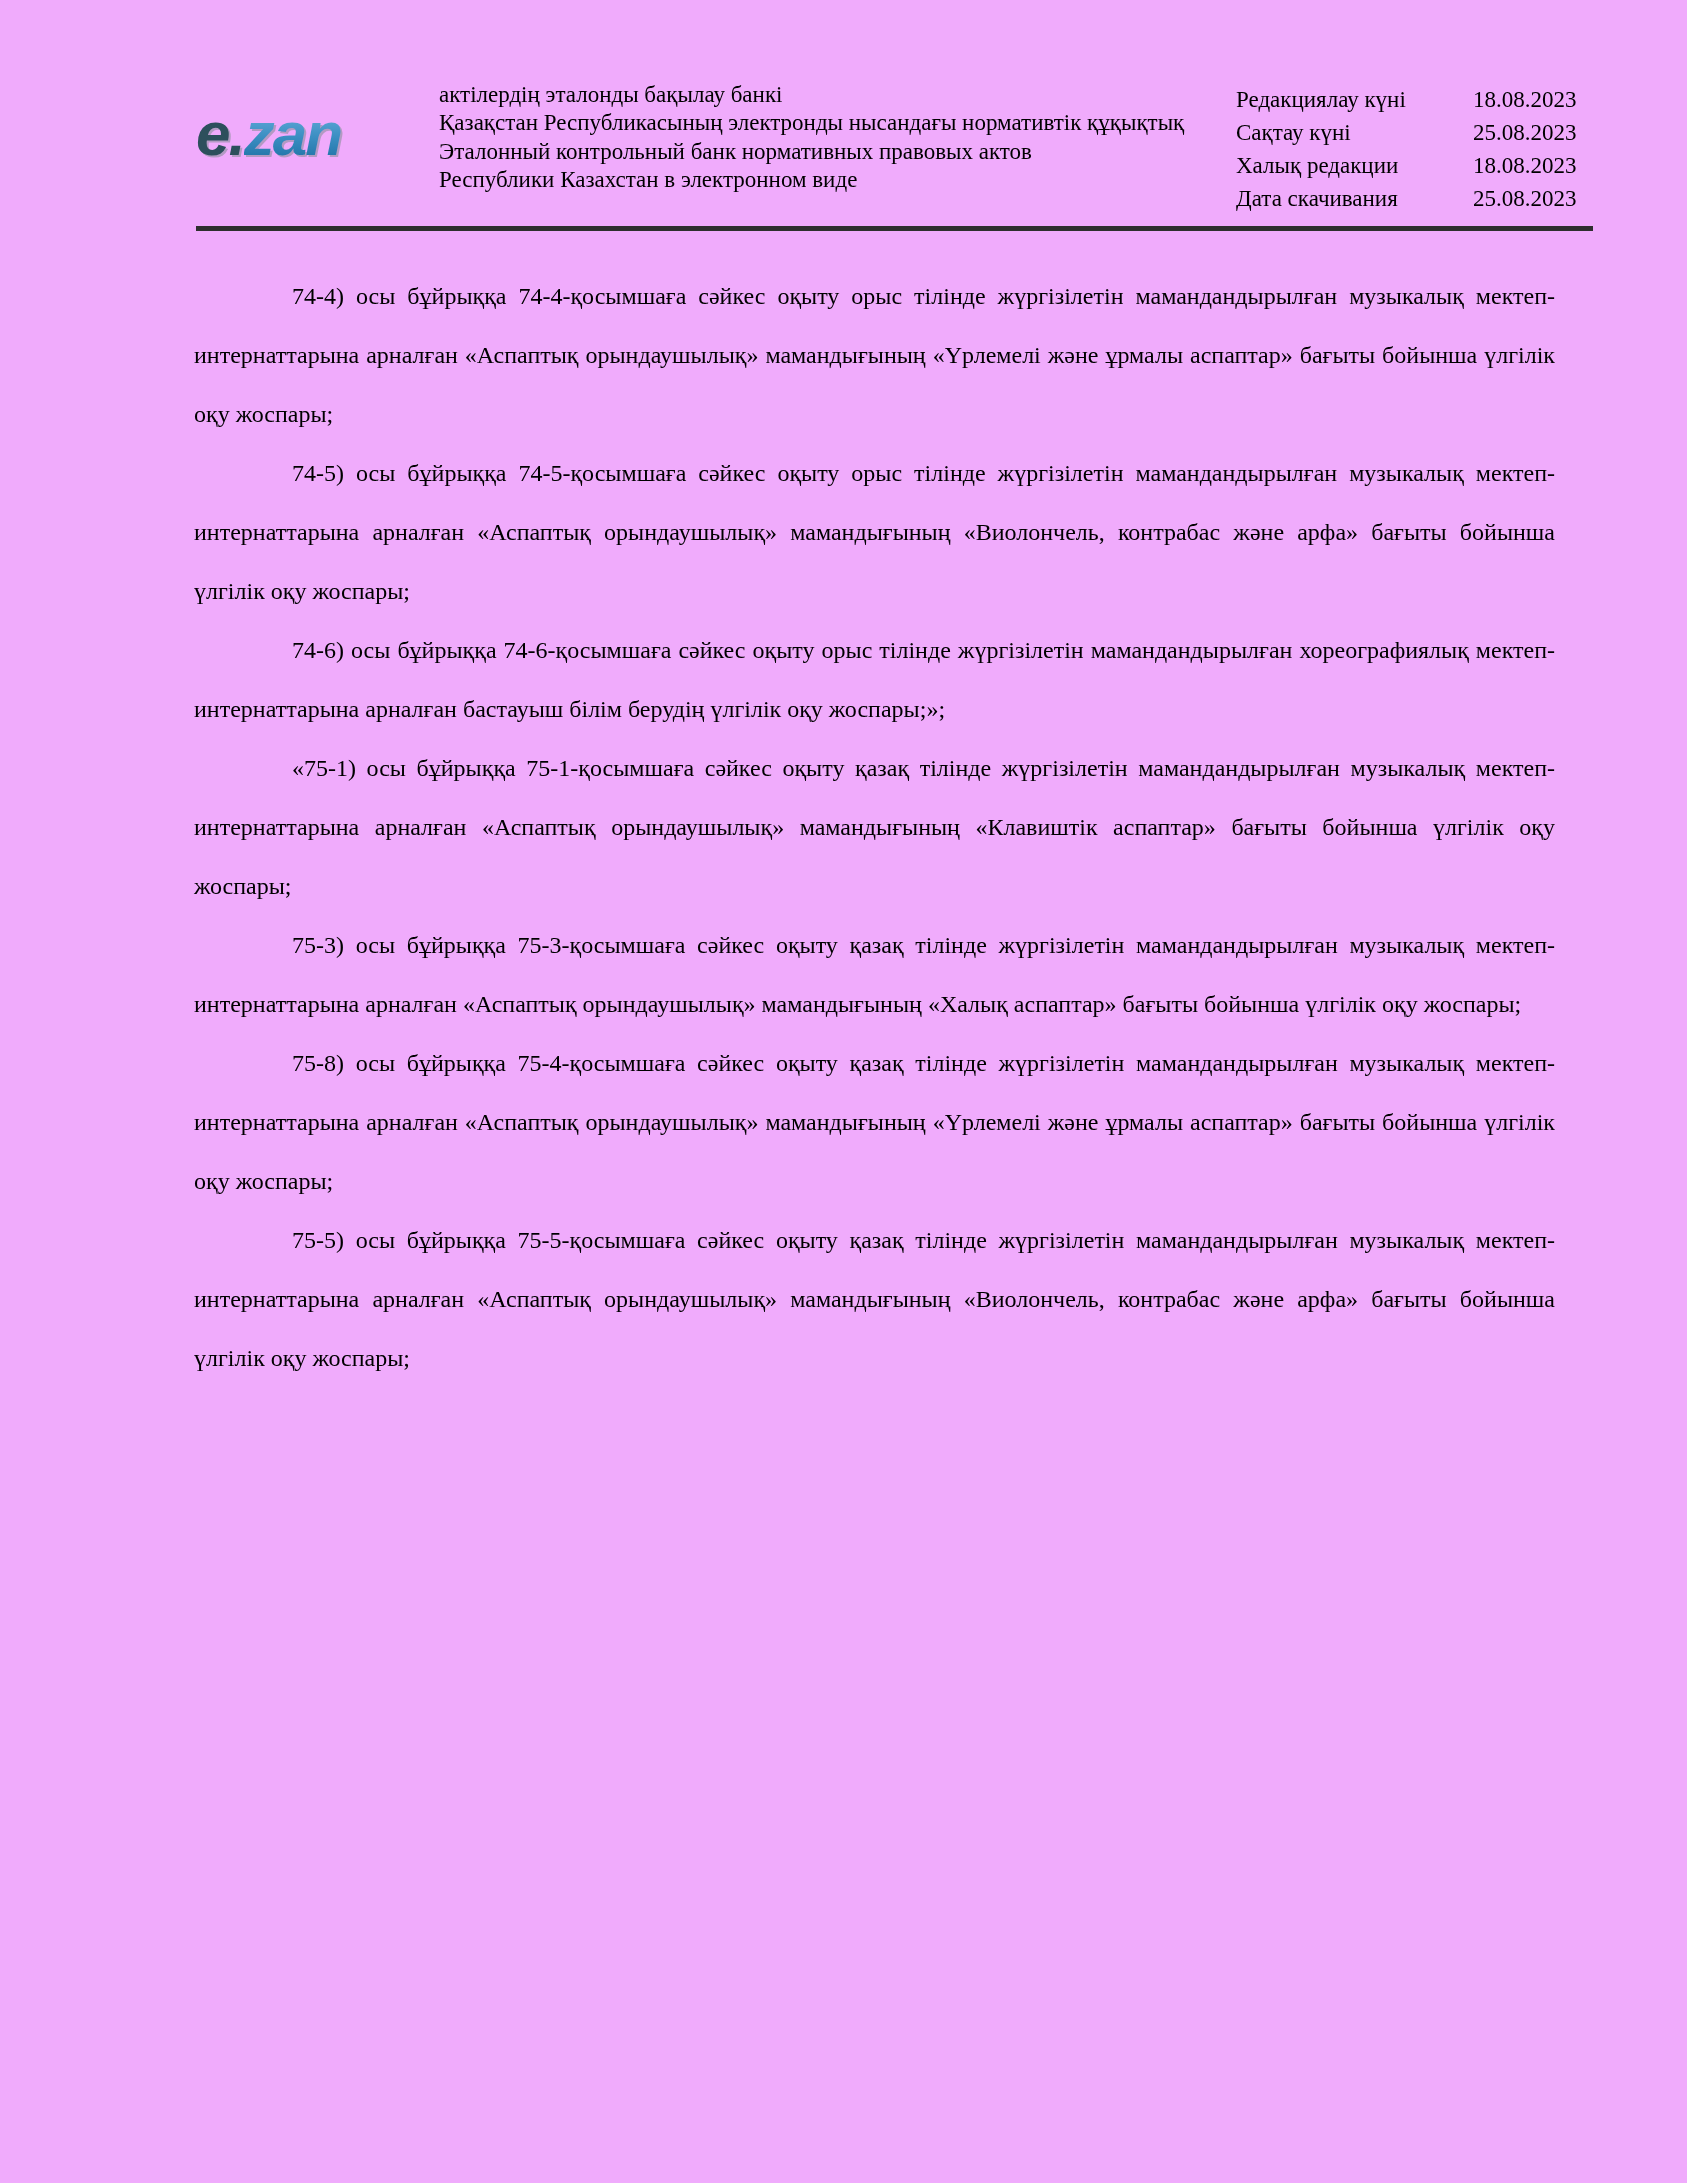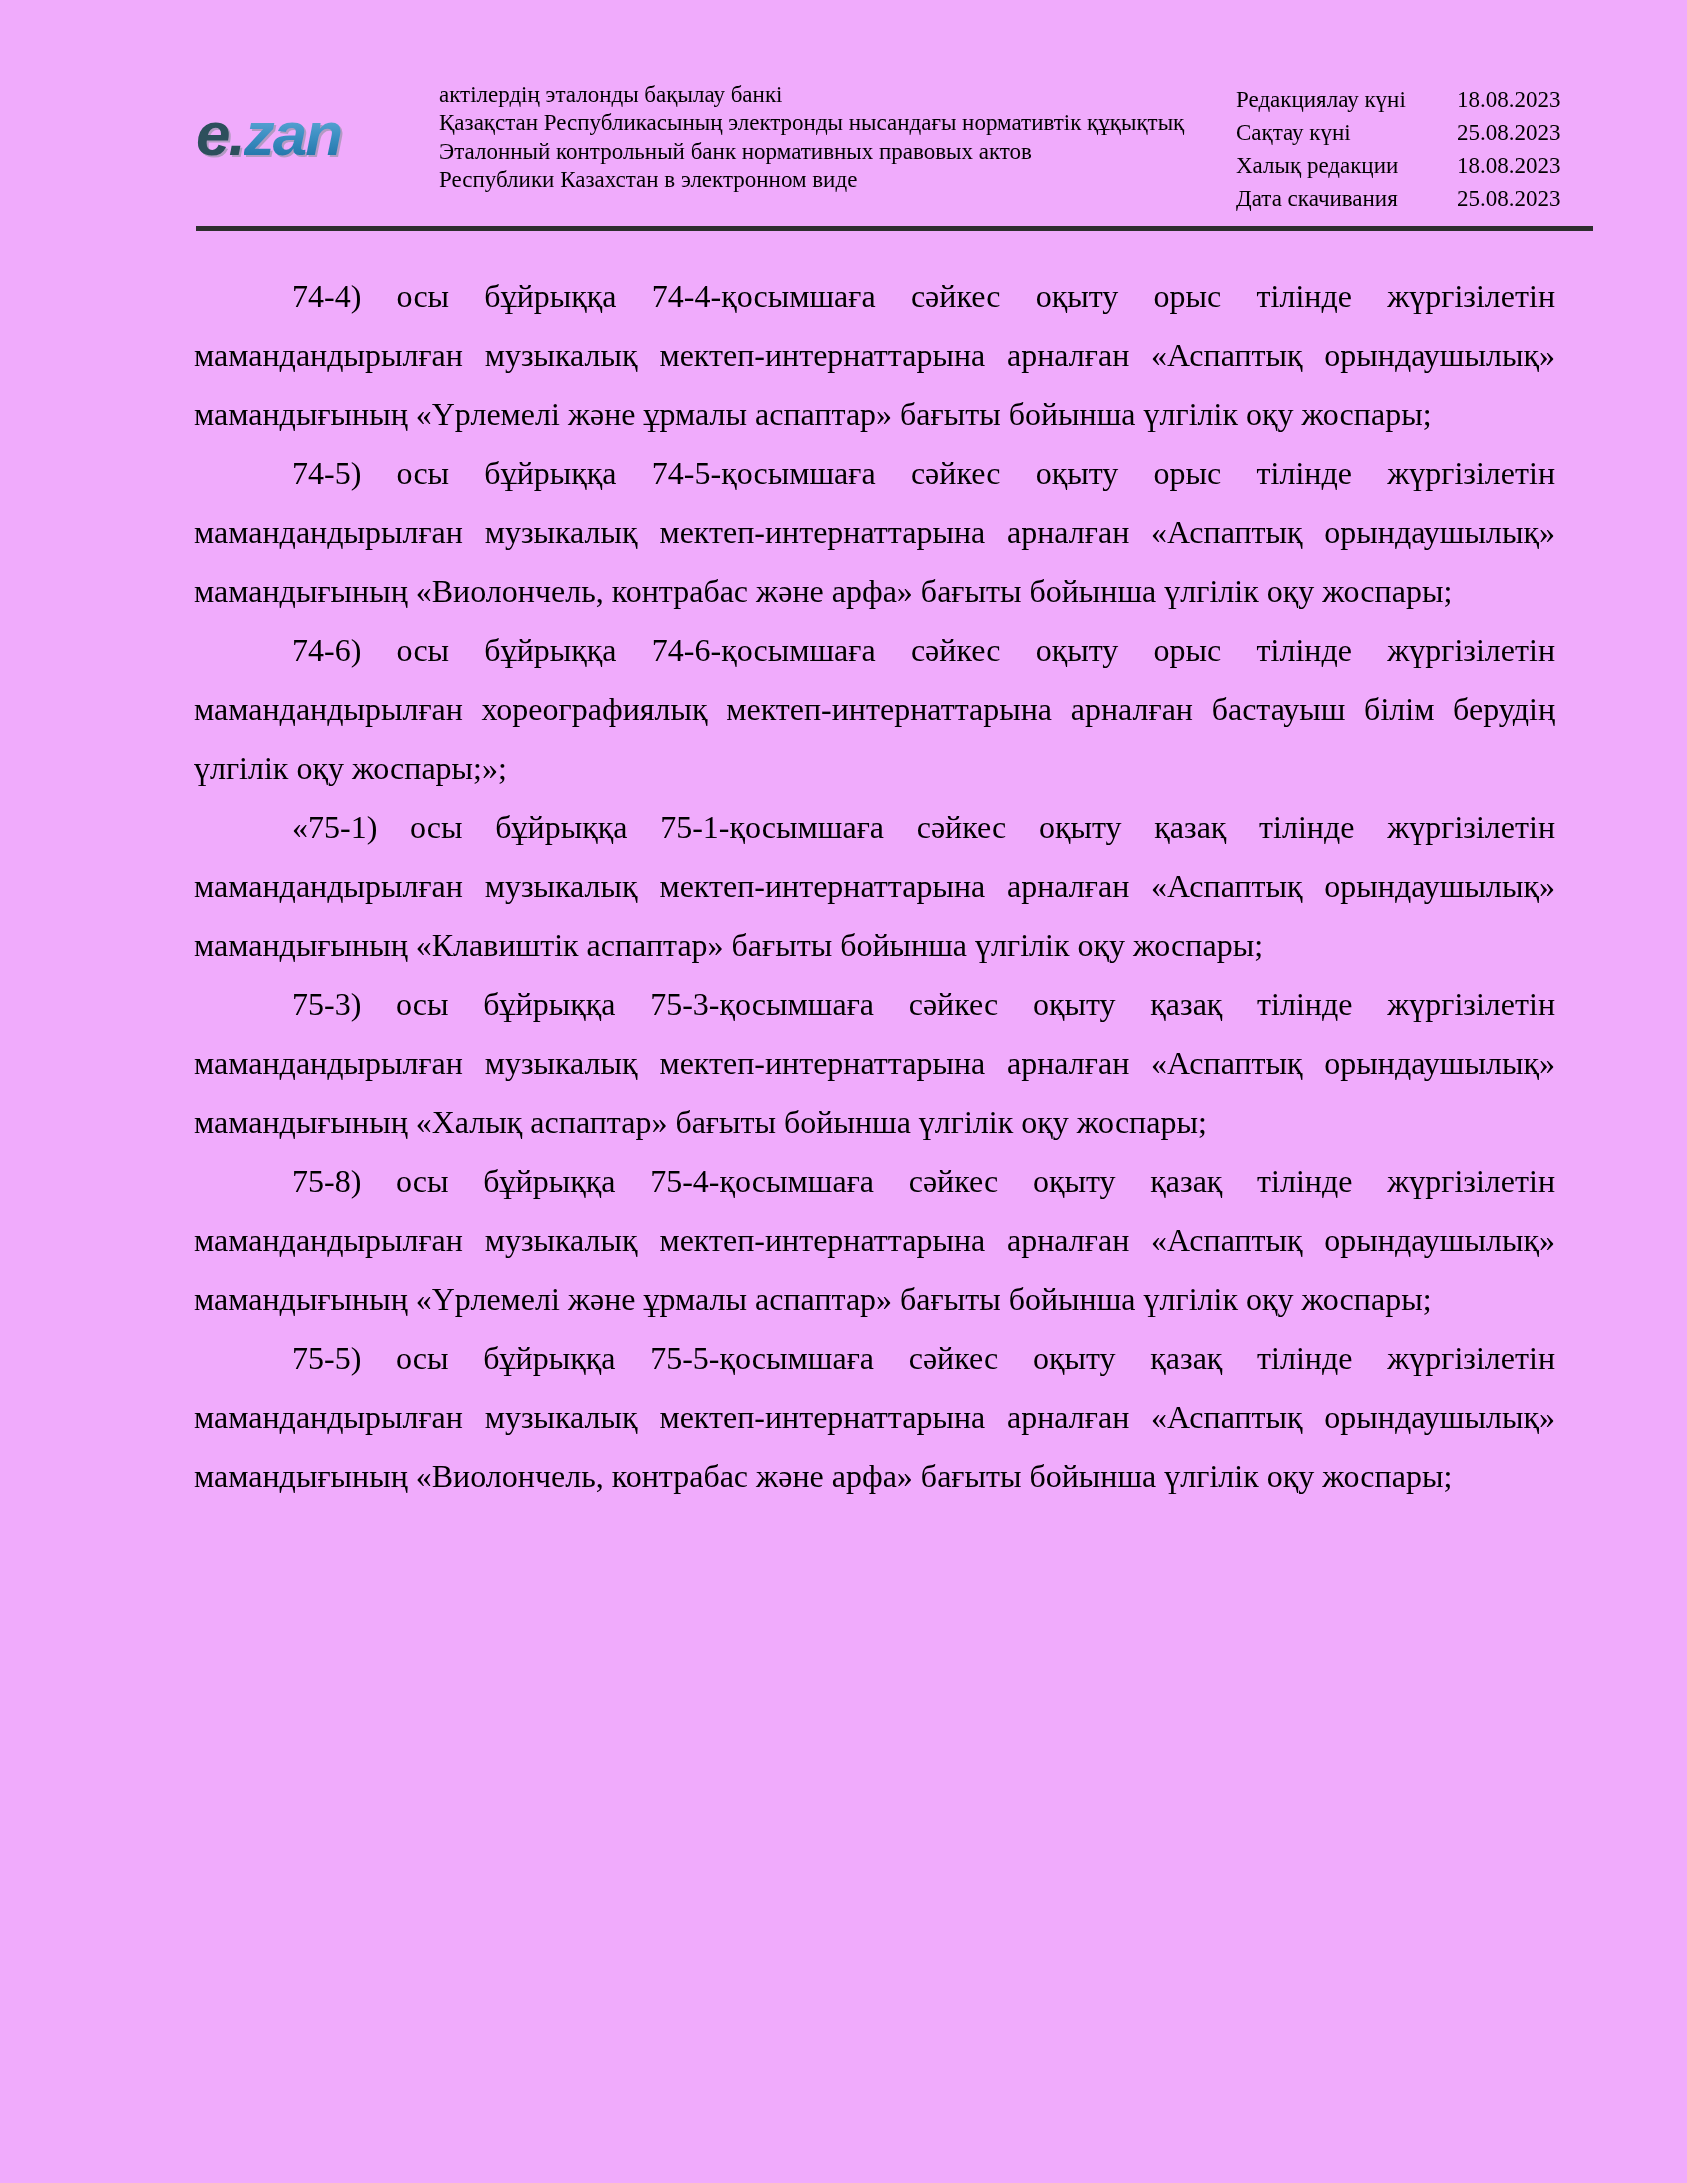--- a/index.html
+++ b/index.html
@@ -53,20 +53,21 @@
   .meta {
     position: absolute;
     left: 1236px;
     top: 83px;
     width: 326px;
     font-size: 23px;
     line-height: 33px;
   }
   .meta-row {
     display: flex;
+    gap: 16px;
   }
   .meta-label {
     width: 221px;
     flex: 0 0 221px;
   }
   .meta-value {
     flex: 1;
   }
 
   .rule {
@@ -83,21 +84,21 @@
     position: absolute;
     left: 194px;
     top: 267px;
     width: 1361px;
   }
   .content p {
     margin: 0;
     padding: 0;
     text-align: justify;
     text-indent: 98px;
-    font-size: 32px;
+    font-size: 24px;
     line-height: 59px;
     color: #000000;
   }
 </style>
 </head>
 <body>
 
 <div class="page">
 
   <div class="logo">

